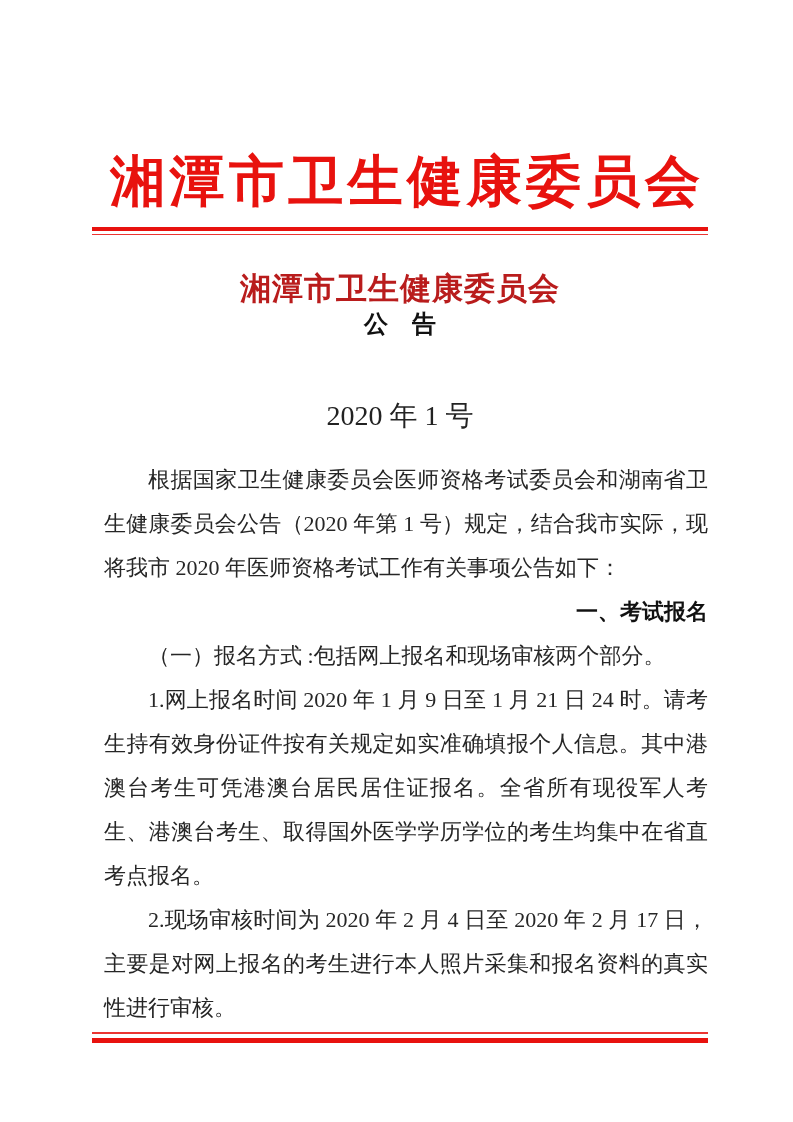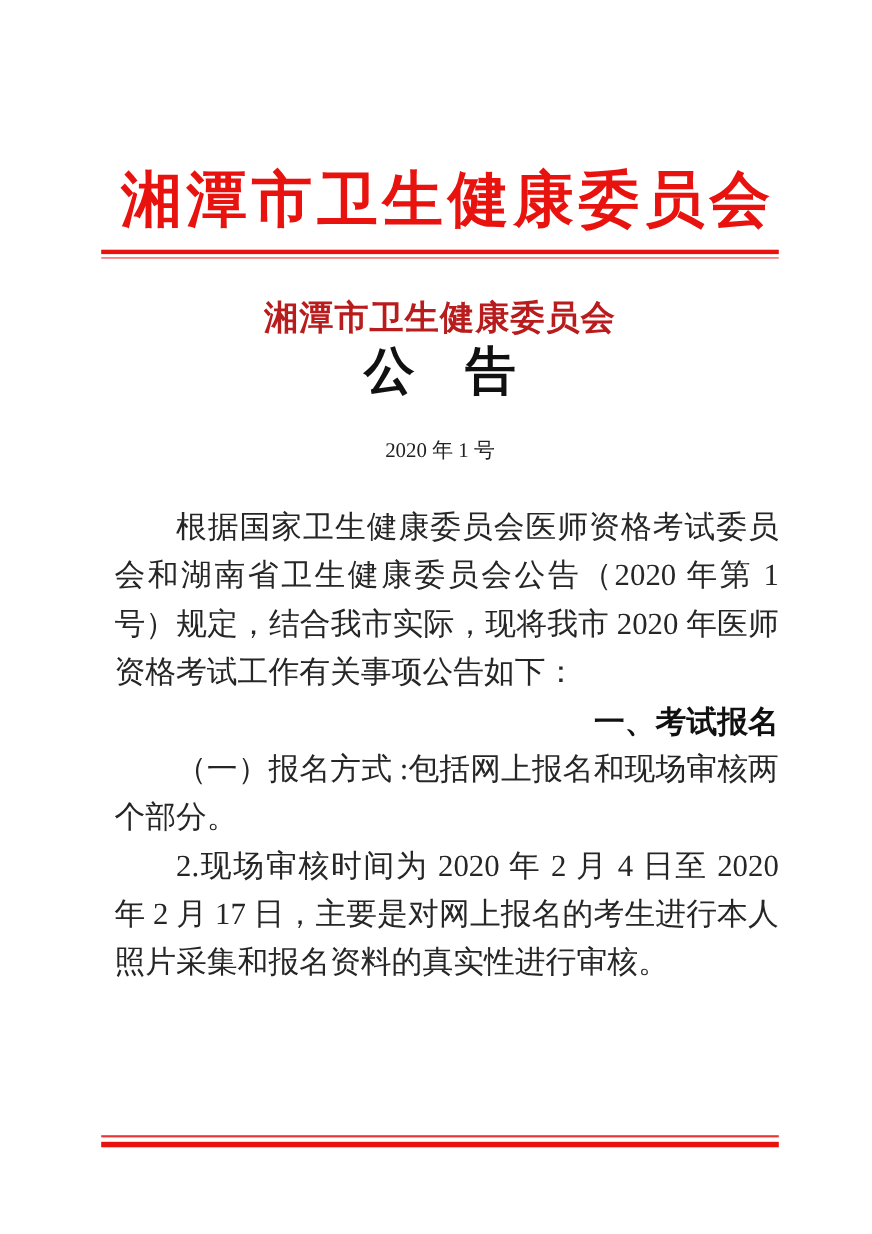--- a/index.html
+++ b/index.html
@@ -56,42 +56,42 @@
     color: #b91c1c;
     line-height: 1.2;
     letter-spacing: 1px;
   }
   .doc-title-2 {
     position: absolute;
     top: 310px;
     left: 92px;
     width: 616px;
     text-align: center;
-    font-size: 46px;
+    font-size: 24px;
     font-weight: bold;
     color: #111111;
     line-height: 1.2;
   }
   .doc-number {
     position: absolute;
     top: 398px;
     left: 92px;
     width: 616px;
     text-align: center;
-    font-size: 19px;
+    font-size: 28px;
     color: #222222;
     line-height: 1.3;
   }
   
   .doc-body {
     position: absolute;
     top: 458px;
     left: 104px;
     width: 604px;
-    font-size: 28px;
+    font-size: 22px;
     line-height: 44px;
     text-align: justify;
     text-justify: inter-ideograph;
     color: #262626;
   }
   .doc-body p {
     margin: 0;
     padding: 0;
     text-indent: 2em;
   }
@@ -126,19 +126,20 @@
   <div class="doc-title-1">湘潭市卫生健康委员会</div>
 
   <div class="doc-title-2">公　告</div>
 
   <div class="doc-number">2020 年 1 号</div>
 
   <div class="doc-body">
     <p>根据国家卫生健康委员会医师资格考试委员会和湖南省卫生健康委员会公告（2020 年第 1 号）规定，结合我市实际，现将我市 2020 年医师资格考试工作有关事项公告如下：</p>
     <p class="section-heading">一、考试报名</p>
     <p>（一）报名方式 :包括网上报名和现场审核两个部分。</p>
+    <p>1.网上报名时间 2020 年 1 月 9 日至 1 月 21 日 24 时。请考生持有效身份证件按有关规定如实准确填报个人信息。其中港澳台考生可凭港澳台居民居住证报名。全省所有现役军人考生、港澳台考生、取得国外医学学历学位的考生均集中在省直考点报名。</p>
     <p>2.现场审核时间为 2020 年 2 月 4 日至 2020 年 2 月 17 日，主要是对网上报名的考生进行本人照片采集和报名资料的真实性进行审核。</p>
   </div>
 
   <div class="rule rule-bottom-thin"></div>
   <div class="rule rule-bottom-thick"></div>
 
 </div>
 
 </body></html>

